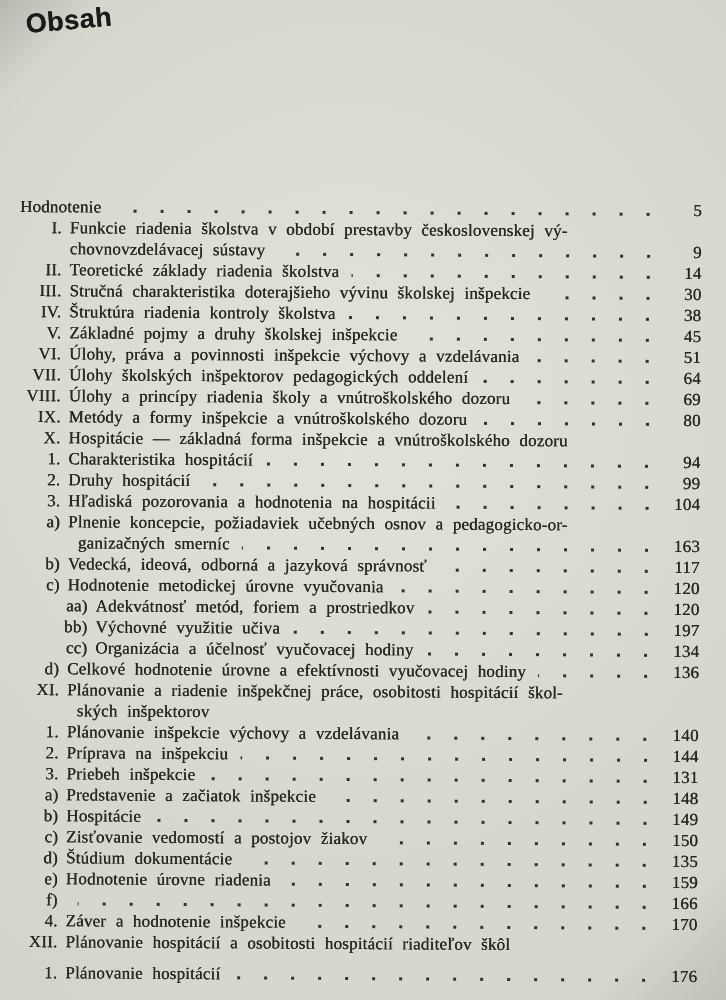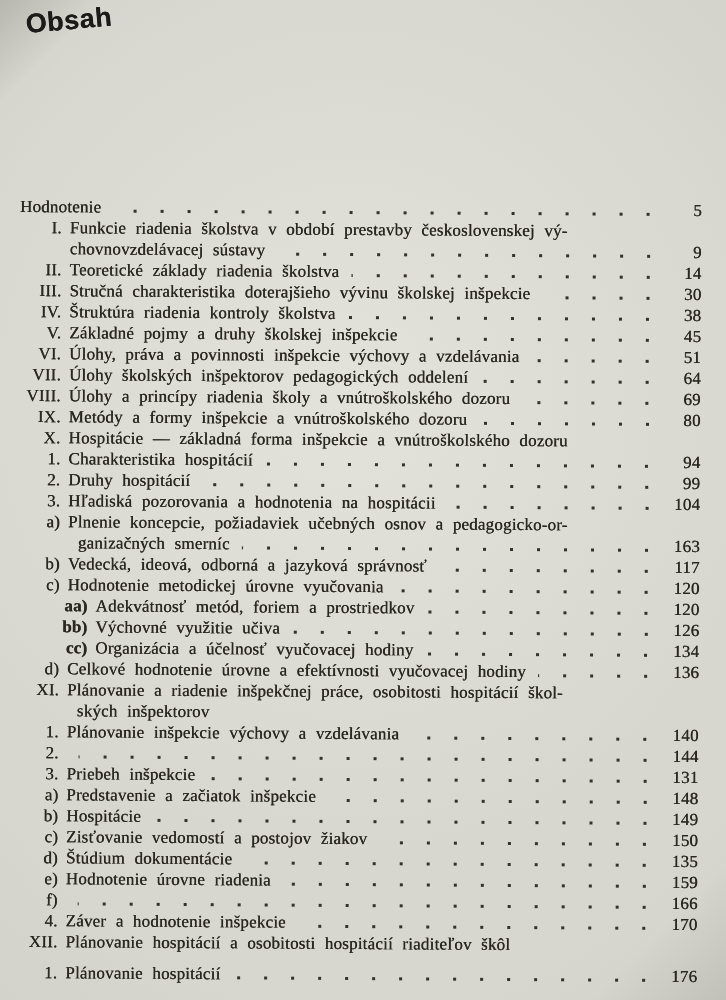--- a/index.html
+++ b/index.html
@@ -31,21 +31,21 @@
     transform:rotate(0.35deg);transform-origin:0 0;
     text-shadow:0.3px 0 0 currentColor;
   }
   .row{
     display:flex;align-items:baseline;
     height:21px;line-height:21px;white-space:nowrap;
   }
   .row.gap-before{margin-top:10px;}
   .marker{flex:none;width:42px;margin-right:8px;text-align:right;}
   .row.flush .marker{width:0;margin-right:0;}
-  .row.sub2 .marker{width:70px;font-weight:bold;}
+  .row.sub2 .marker{width:70px;}
   .row.cont2 .text{margin-left:10px;}
   .text{flex:none;}
   .leader{
     flex:1 1 auto;height:7px;align-self:flex-end;margin:0 6px 3px 12px;
     background-image:radial-gradient(circle, #343229 1.5px, rgba(0,0,0,0) 2px);
     background-size:27px 7px;background-repeat:repeat-x;background-position:right center;
   }
   .row.no-leader .leader{background:none;}
   .pagenum{flex:none;width:34px;text-align:right;}
   .row.no-page .pagenum{visibility:hidden;}
@@ -173,21 +173,21 @@
       <div class="row sub2">
     <span class="marker">aa)</span>
     <span class="text">Adekvátnosť metód, foriem a prostriedkov</span>
     <span class="leader"></span>
     <span class="pagenum">120</span>
   </div>
       <div class="row sub2">
     <span class="marker">bb)</span>
     <span class="text">Výchovné využitie učiva</span>
     <span class="leader"></span>
-    <span class="pagenum">126</span>
+    <span class="pagenum">197</span>
   </div>
       <div class="row sub2">
     <span class="marker">cc)</span>
     <span class="text">Organizácia a účelnosť vyučovacej hodiny</span>
     <span class="leader"></span>
     <span class="pagenum">134</span>
   </div>
       <div class="row std">
     <span class="marker">d)</span>
     <span class="text">Celkové hodnotenie úrovne a efektívnosti vyučovacej hodiny</span>
@@ -207,20 +207,21 @@
     <span class="pagenum"></span>
   </div>
       <div class="row std">
     <span class="marker">1.</span>
     <span class="text">Plánovanie inšpekcie výchovy a vzdelávania</span>
     <span class="leader"></span>
     <span class="pagenum">140</span>
   </div>
       <div class="row std">
     <span class="marker">2.</span>
+    <span class="text">Príprava na inšpekciu</span>
     <span class="leader"></span>
     <span class="pagenum">144</span>
   </div>
       <div class="row std">
     <span class="marker">3.</span>
     <span class="text">Priebeh inšpekcie</span>
     <span class="leader"></span>
     <span class="pagenum">131</span>
   </div>
       <div class="row std">

